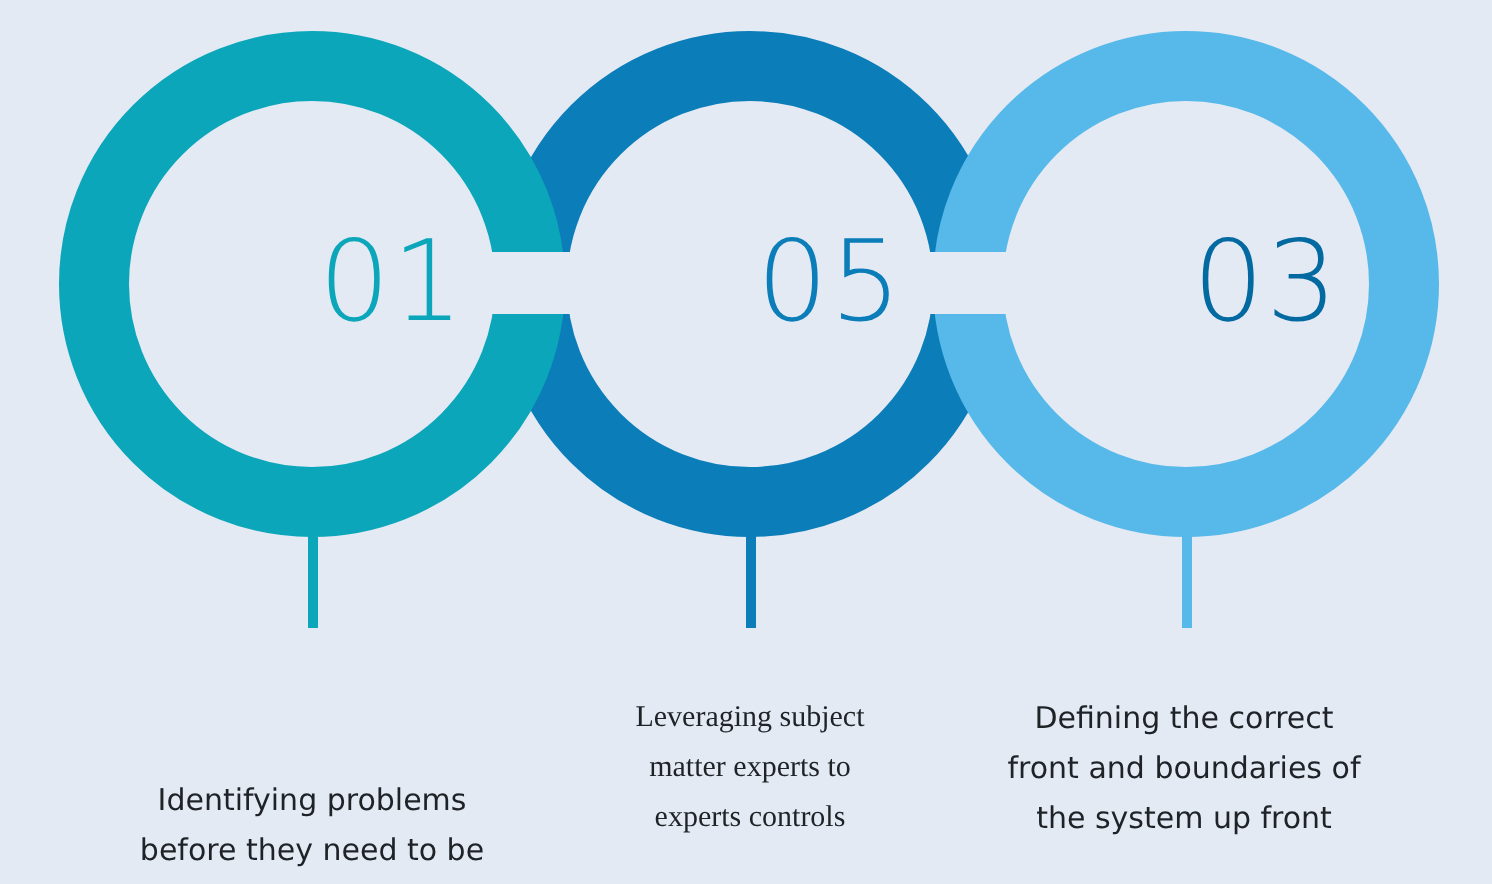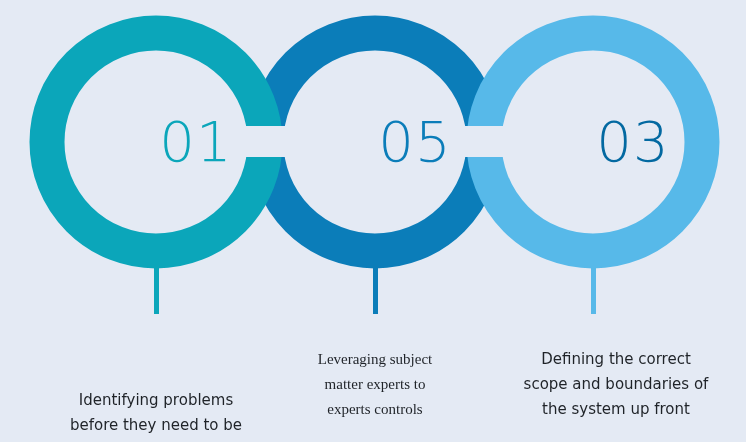--- a/index.html
+++ b/index.html
@@ -59,17 +59,17 @@
 
 <div class="caption" style="left:46px;margin-top:41px;">
   <div>Identifying problems</div>
   <div>before they need to be</div>
 </div>
 <div class="caption" style="left:265px;font-family:Liberation Serif, serif;">
   <div>Leveraging subject</div>
   <div>matter experts to</div>
   <div>experts controls</div>
 </div>
-<div class="caption" style="left:506px;">
+<div class="caption" style="left:482px;">
   <div>Defining the correct</div>
-  <div>scope and boundaries of</div>
+  <div>front and boundaries of</div>
   <div>the system up front</div>
 </div>
 
 </body></html>

